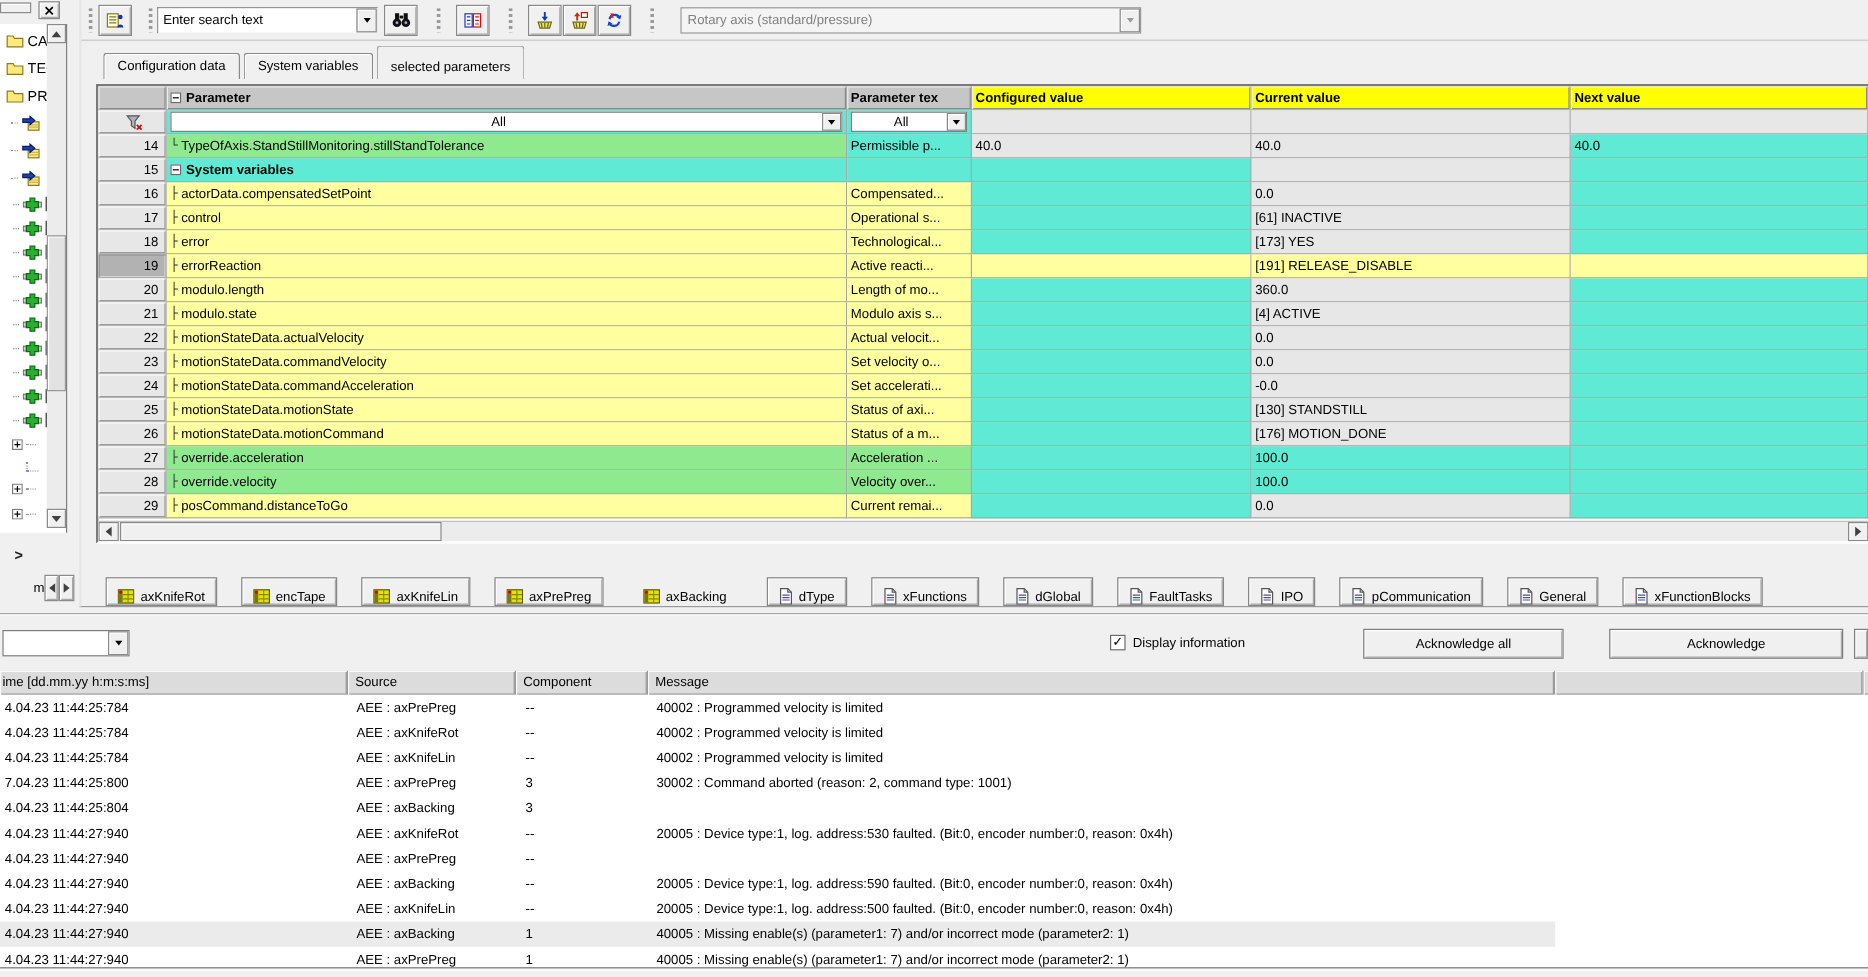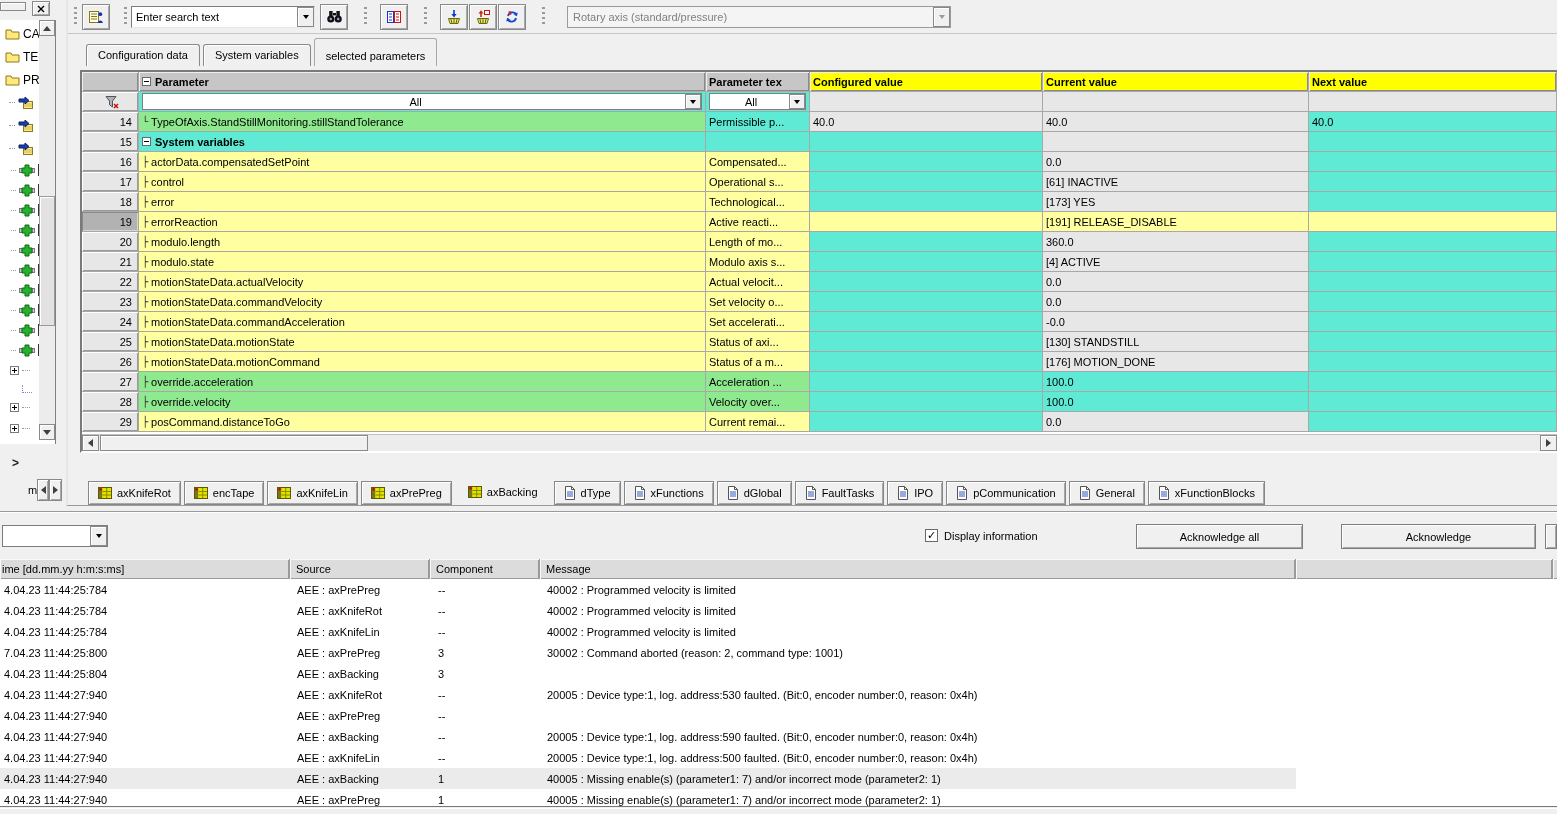--- a/index.html
+++ b/index.html
@@ -70,21 +70,21 @@
   .minusbox{width:9px;height:9px;border:1px solid #6a6a6a;background:#fff;position:relative;display:inline-block;margin-right:4px;flex:none;}
   .minusbox::after{content:"";position:absolute;left:1px;right:1px;top:3px;border-top:1px solid #000;}
   .cellcombo{flex:1;height:17px;background:#fff;border:1px solid #808080;display:flex;align-items:center;}
   .cellcombo .cval{flex:1;padding-left:3px;overflow:hidden;}
   .cellcombo .combo-arrow{width:16px;height:15px;}
   #grid-hscroll{position:absolute;left:0;bottom:0;width:100%;height:17px;background:#ececec;border-top:1px solid #c0c0c0;}
   .hbtn{position:absolute;top:0;width:17px;height:16px;background:#f0f0f0;border:1px solid #8a8a8a;box-shadow:inset 1px 1px 0 #fff;display:flex;align-items:center;justify-content:center;}
   #hthumb{position:absolute;left:18px;top:0;width:268px;height:16px;background:#f0f0f0;border:1px solid #8a8a8a;box-shadow:inset 1px 1px 0 #fff;}
   
   #bottom-tabs{position:absolute;left:20px;top:478px;height:27px;display:flex;align-items:flex-end;}
-  .btab{display:inline-flex;align-items:center;gap:5px;height:24px;padding:0 9px;background:#f0f0f0;border:1px solid #878787;box-shadow:inset 1px 1px 0 #fff,inset -1px -1px 0 #a8a8a8;margin-right:3px;white-space:nowrap;}
+  .btab{display:inline-flex;align-items:flex-end;gap:5px;height:24px;padding:0 9px;background:#f0f0f0;border:1px solid #878787;box-shadow:inset 1px 1px 0 #fff,inset -1px -1px 0 #a8a8a8;margin-right:20px;white-space:nowrap;}
   .btab.active{height:27px;border-color:transparent;box-shadow:none;padding:0 12px;}
   .ic{display:inline-flex;align-items:center;justify-content:center;flex:none;}
   
   #alarm-panel{position:absolute;left:0;top:512px;width:1557px;height:302px;background:#f0f0f0;border-top:1px solid #fdfdfd;box-shadow:0 -1px 0 #9a9a9a;}
   #alarm-combo{position:absolute;left:2px;top:12px;width:106px;height:22px;display:flex;background:#fff;border:1px solid #7c7c7c;}
   #alarm-combo .cval{flex:1;}
   #display-info{position:absolute;left:925px;top:16px;display:flex;align-items:center;gap:6px;}
   #checkbox{width:13px;height:13px;background:#fff;border:1px solid #6a6a6a;display:flex;align-items:center;justify-content:center;font-size:11px;font-weight:bold;line-height:11px;}
   .ackbtn{position:absolute;top:11px;height:25px;background:#f0f0f0;border:1px solid #7d7d7d;box-shadow:inset 1px 1px 0 #fff,inset -1px -1px 0 #a8a8a8;display:flex;align-items:center;justify-content:center;}
   #ack-all{left:1136px;width:167px;}

